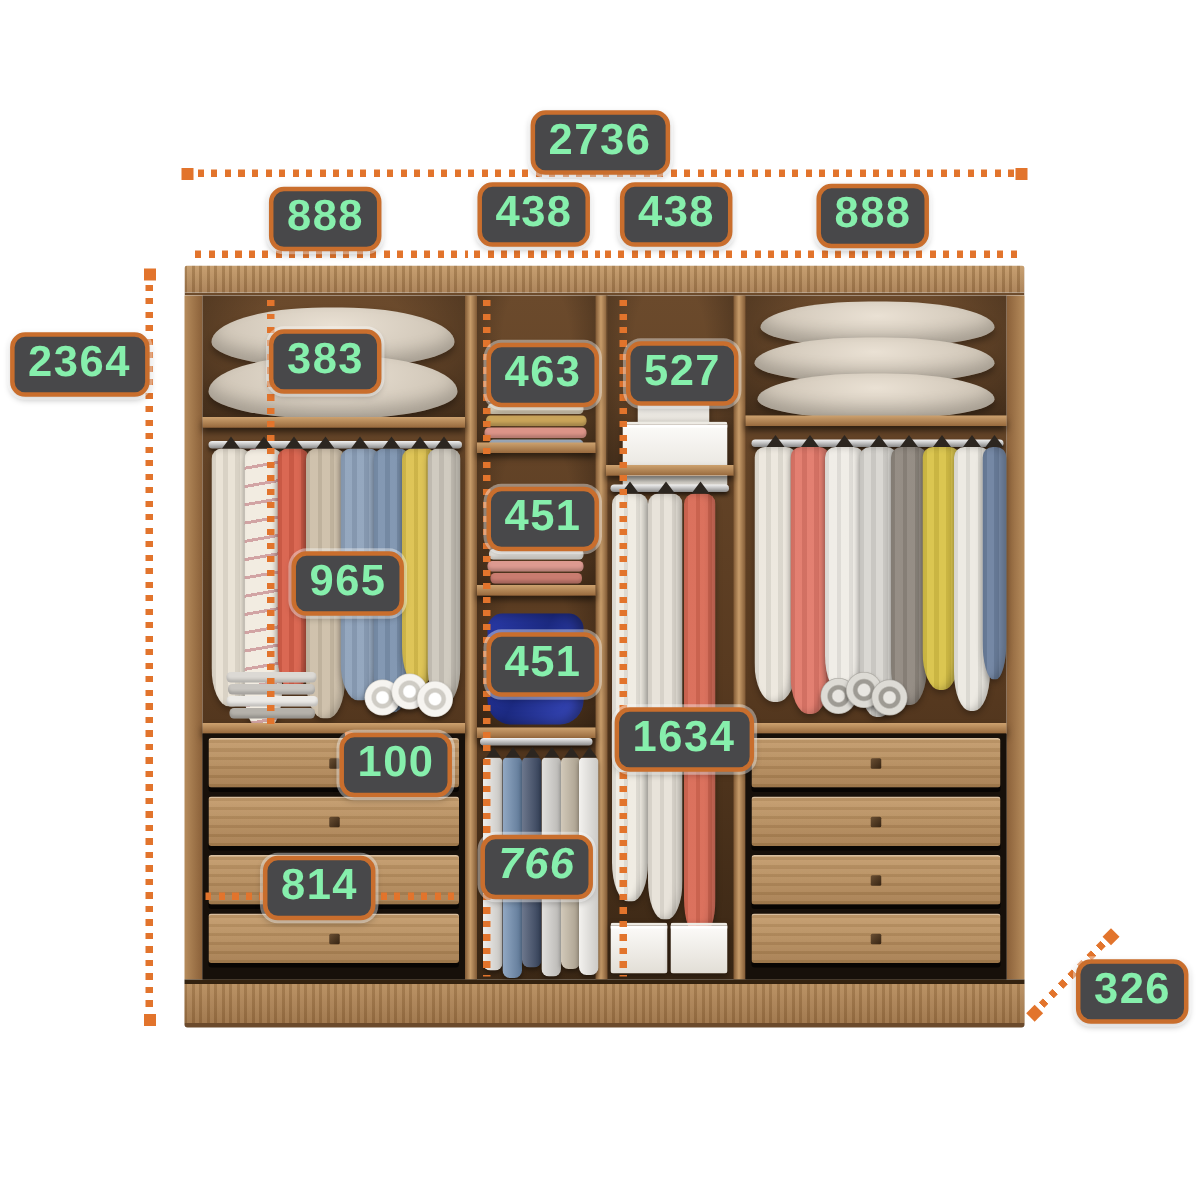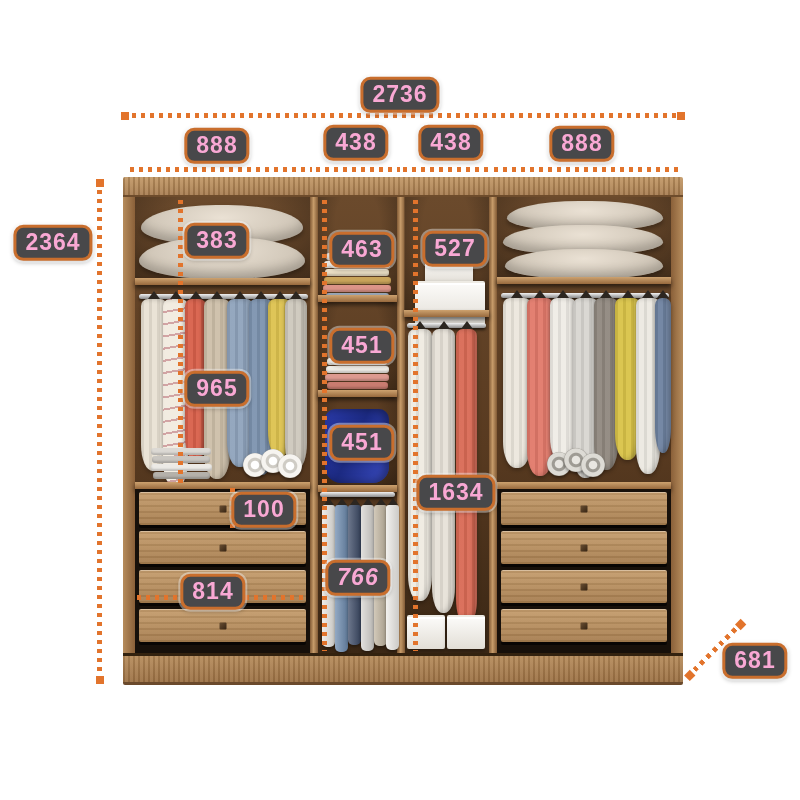--- a/index.html
+++ b/index.html
@@ -68,28 +68,28 @@
   .ln-wr{left:494px;top:167px;width:184px;}
   .ln-height{left:97px;top:181px;height:501px;}
   .ln-a{left:178px;top:200px;height:283px;}
   .ln-b{left:322px;top:200px;height:451px;}
   .ln-c{left:413px;top:200px;height:451px;}
   .ln-170{left:230px;top:488px;height:40px;}
   .ln-814{left:137px;top:595px;width:170px;}
   .ln-depth{left:688px;top:674px;width:76px;transform:rotate(-45deg);transform-origin:0 50%;}
 
   .dim-label{z-index:30;transform:translate(-50%,-50%);
-     background:#48484a;color:#f9a8d4;border:3px solid #c96e2d;border-radius:10px;
-     padding:2px 9px 3px;font-size:23px;font-weight:bold;letter-spacing:1px;line-height:1.1;
+     background:#48484a;color:#86efac;border:3px solid #c96e2d;border-radius:10px;
+     padding:2px 9px 3px;font-size:29px;font-weight:bold;letter-spacing:1px;line-height:1.1;
      box-shadow:0 0 0 2px rgba(255,255,255,.4), 0 2px 4px rgba(0,0,0,.25);white-space:nowrap;}
   .lb-2736{left:400px;top:95px;} .lb-888l{left:217px;top:146px;}
   .lb-438a{left:356px;top:143px;} .lb-438b{left:451px;top:143px;}
   .lb-888r{left:582px;top:144px;} .lb-2364{left:53px;top:243px;}
   .lb-383{left:217px;top:241px;}  .lb-463{left:362px;top:250px;}
-  .lb-527{left:455px;top:249px;}  .lb-965{left:217px;top:389px;}
+  .lb-527{left:455px;top:249px;}  .lb-965{left:232px;top:389px;}
   .lb-451a{left:362px;top:346px;} .lb-451b{left:362px;top:443px;}
   .lb-1634{left:456px;top:493px;} .lb-170{left:264px;top:510px;}
   .lb-814{left:213px;top:592px;}  .lb-766{left:358px;top:578px;font-style:italic;}
   .lb-555{left:755px;top:661px;}
 </style>
 </head>
 <body>
 
 <div class="stage">
 
@@ -256,14 +256,14 @@
   <div class="dim-label lb-383">383</div>
   <div class="dim-label lb-463">463</div>
   <div class="dim-label lb-527">527</div>
   <div class="dim-label lb-965">965</div>
   <div class="dim-label lb-451a">451</div>
   <div class="dim-label lb-451b">451</div>
   <div class="dim-label lb-1634">1634</div>
   <div class="dim-label lb-170">100</div>
   <div class="dim-label lb-814">814</div>
   <div class="dim-label lb-766">766</div>
-  <div class="dim-label lb-555">681</div>
+  <div class="dim-label lb-555">326</div>
 </div>
 
 </body></html>

